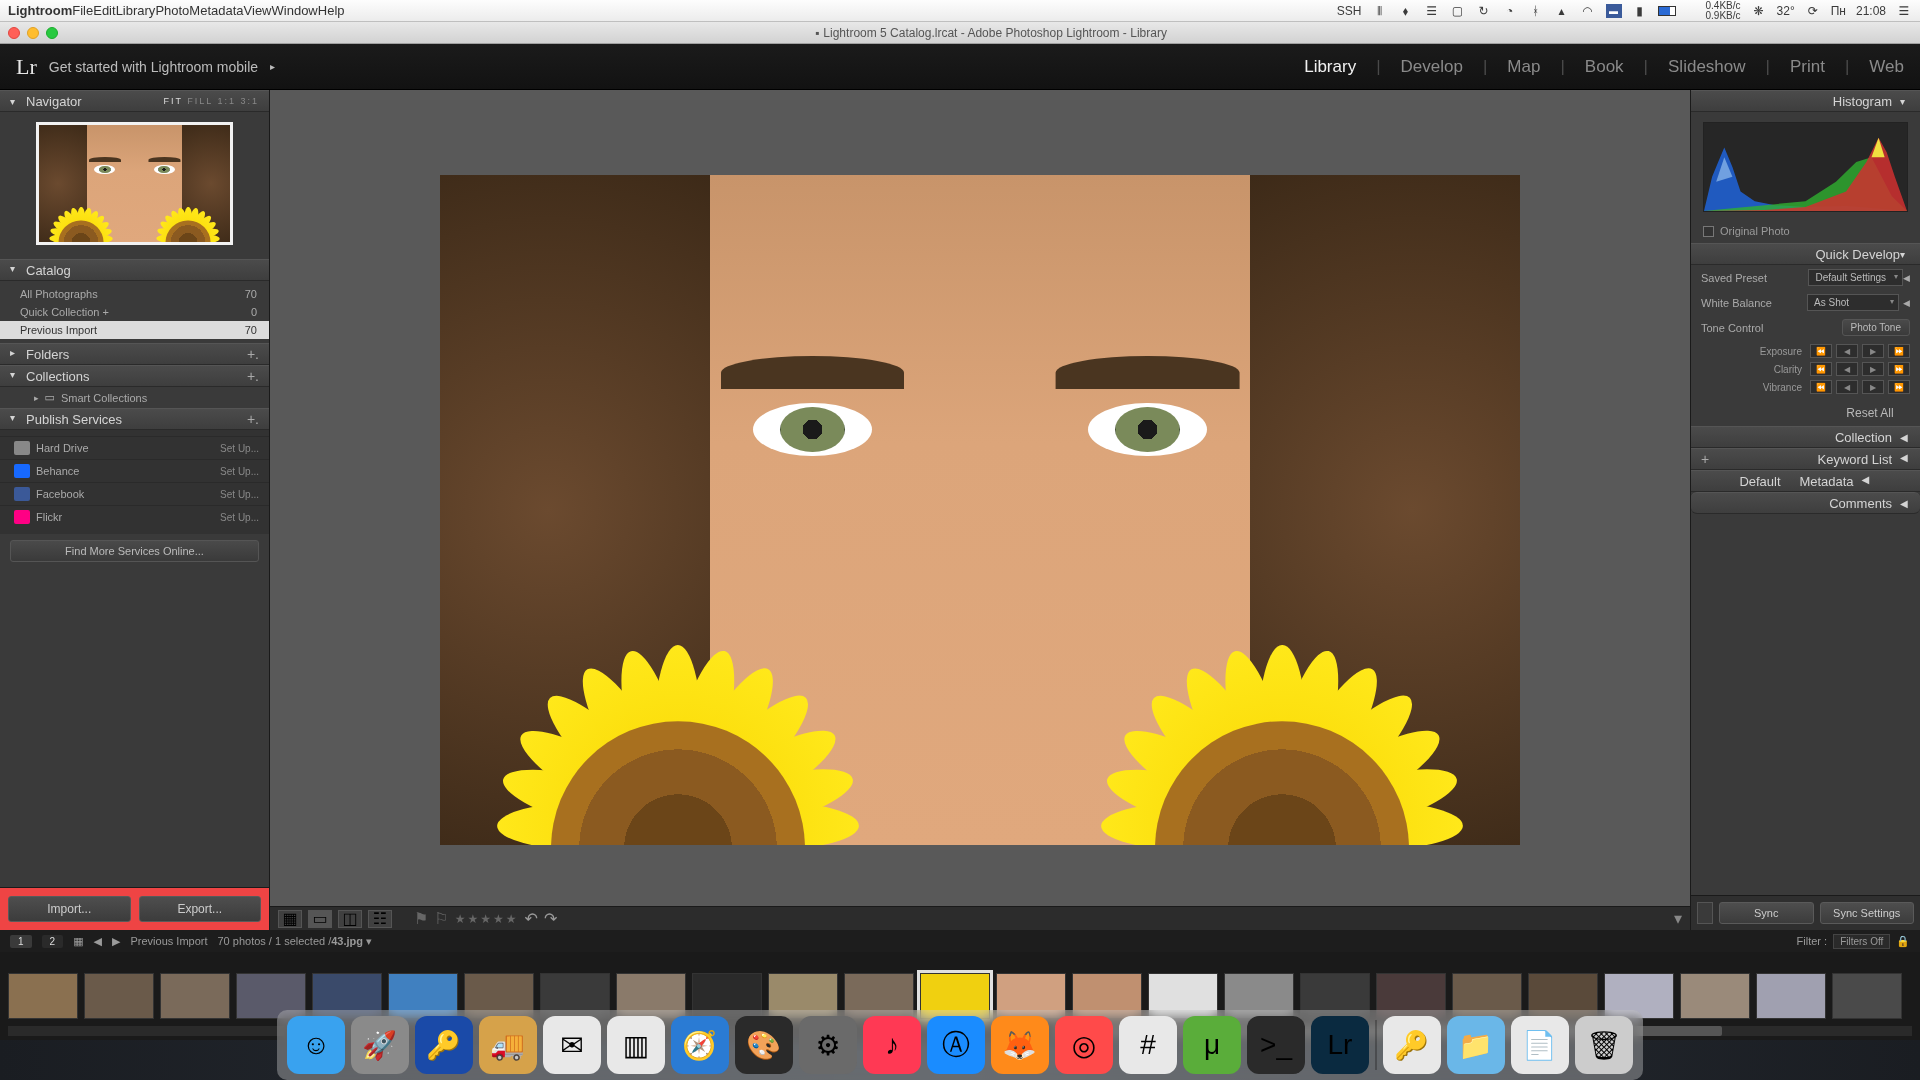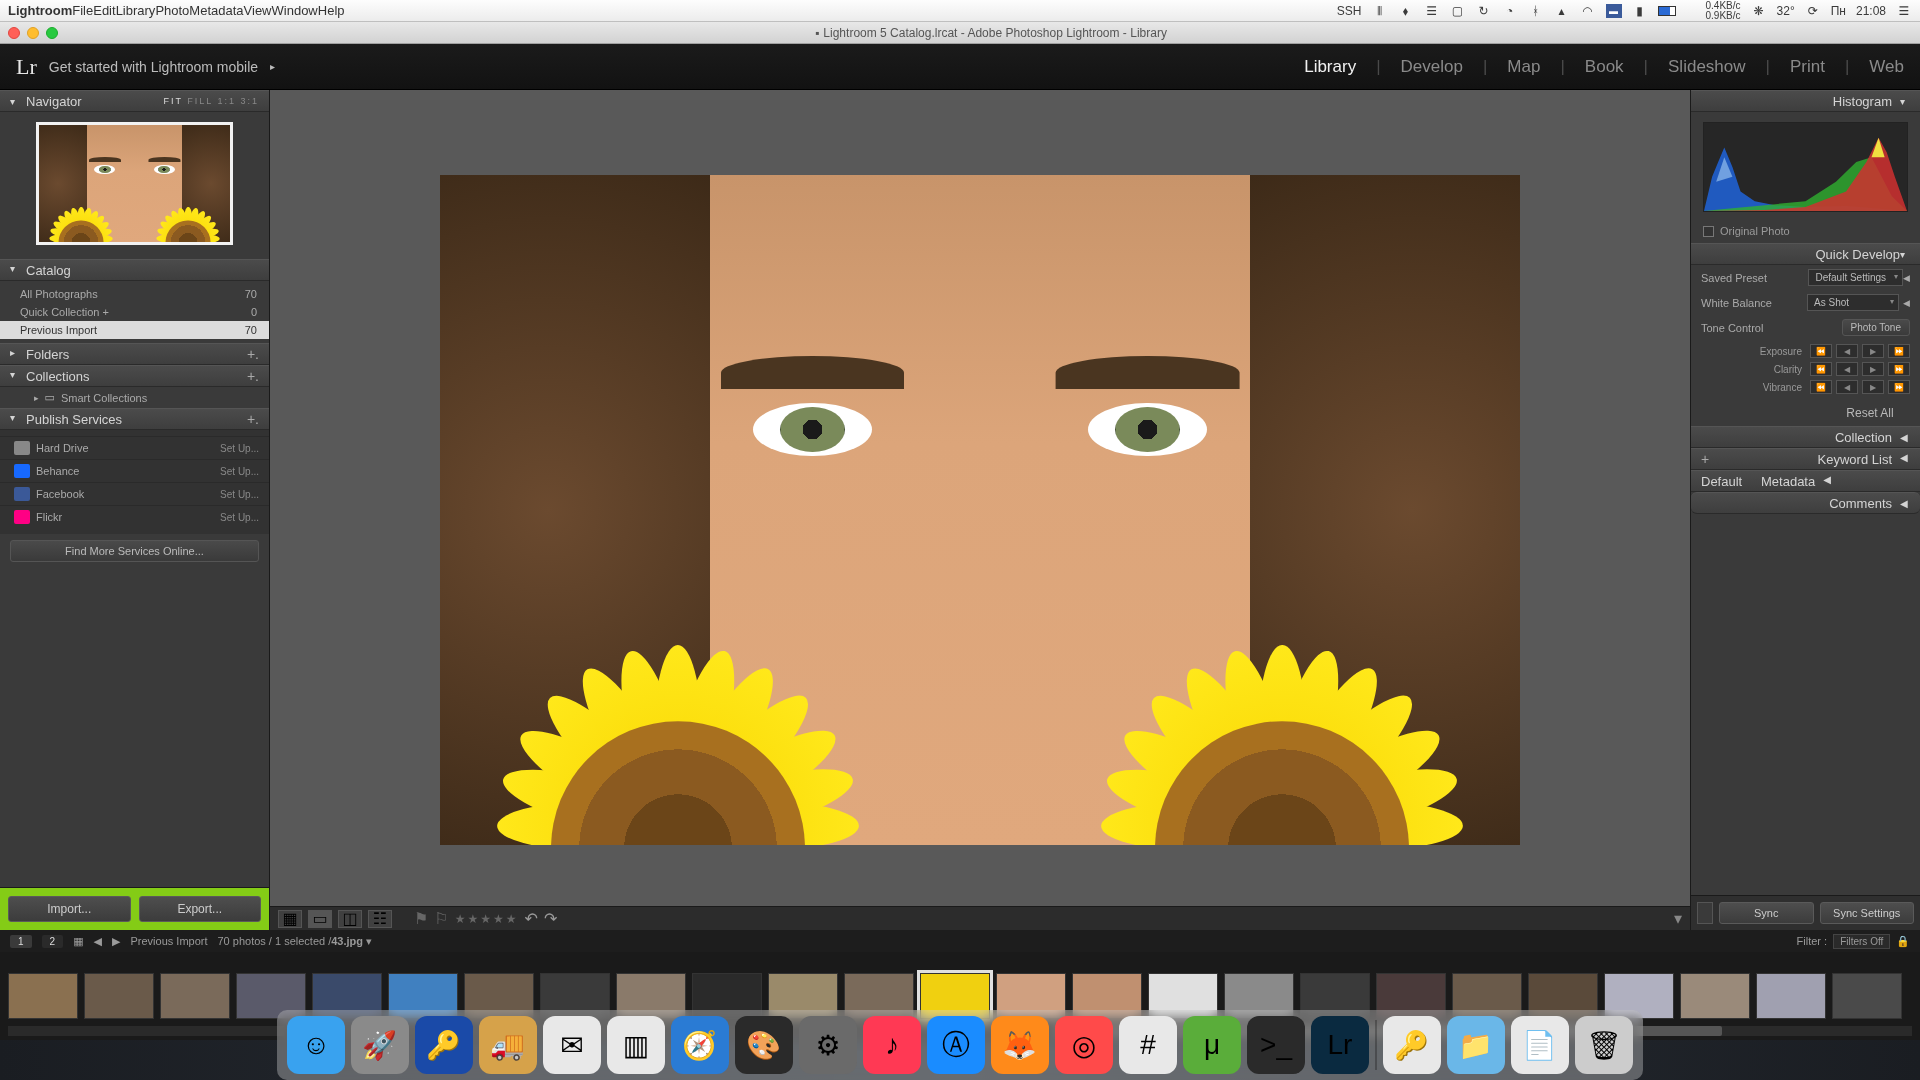--- a/index.html
+++ b/index.html
@@ -50,21 +50,21 @@
 .cat-item { display:flex; justify-content:space-between; padding:3px 12px 3px 20px; font-size:11px; color:#aaa;}
 .cat-item.sel { background:#dcdcdc; color:#333;}
 
 .pub-list { padding:6px 0; background:#323232;}
 .pub-item { display:flex; align-items:center; justify-content:space-between; padding:4px 10px 4px 14px; font-size:11px; color:#aaa; border-top:1px solid #2a2a2a;}
 .pub-item .ico { width:16px; height:14px; margin-right:6px; border-radius:2px;}
 .pub-item .setup { font-size:10px; color:#888;}
 .sub-item { display:flex; align-items:center; gap:6px; padding:4px 10px 4px 34px; font-size:11px; color:#aaa;}
 .find-more { margin:6px 10px; padding:4px; text-align:center; font-size:11px; background:linear-gradient(#4a4a4a,#3a3a3a); border:1px solid #555; border-radius:3px; color:#bbb;}
 
-.panel-left-footer { margin-top:auto; padding:8px; display:flex; gap:8px; background:#84cc16; border-top:1px solid #1a1a1a;}
+.panel-left-footer { margin-top:auto; padding:8px; display:flex; gap:8px; background:#ef4444; border-top:1px solid #1a1a1a;}
 .btn { flex:1; background:linear-gradient(#4e4e4e,#3c3c3c); border:1px solid #5a5a5a; border-radius:3px; padding:5px 0; text-align:center; font-size:12px; color:#ccc;}
 
 
 .main-image { width:1080px; height:670px; position:relative; overflow:hidden; }
 
 
 .histo-wrap { padding:10px 12px 4px; background:#3a3a3a;}
 .histo { width:100%; height:90px; background:#2a2a2a; border:1px solid #222;}
 .orig-photo { display:flex; align-items:center; gap:6px; padding:6px 12px; font-size:11px; color:#9a9a9a;}
 .orig-photo .cb { width:11px; height:11px; border:1px solid #777; background:#333;}
@@ -515,21 +515,21 @@
       <span>Collection</span>
         <span class="tri">◀</span>
     </div>
     <div class="panel-header" style="justify-content:space-between;">
       <span class="plus">+</span>
       <span style="display:flex;gap:8px;">
           <span>Keyword List</span>
           <span class="tri">◀</span>
         </span>
     </div>
-    <div class="panel-header" style="justify-content:flex-start;">
+    <div class="panel-header" style="justify-content:center;">
       <span class="dd" style="min-width:60px;">Default</span>
       <span style="display:flex;gap:8px;">
           <span>Metadata</span>
           <span class="tri">◀</span>
         </span>
     </div>
     <div class="panel-header" style="justify-content:flex-end;gap:8px;border-radius:6px;">
       <span>Comments</span>
         <span class="tri">◀</span>
     </div>

